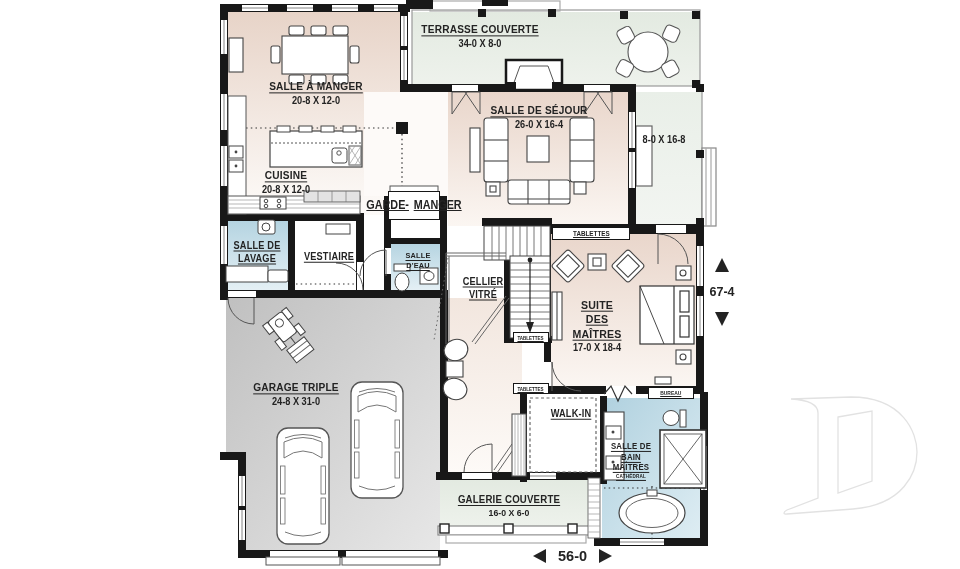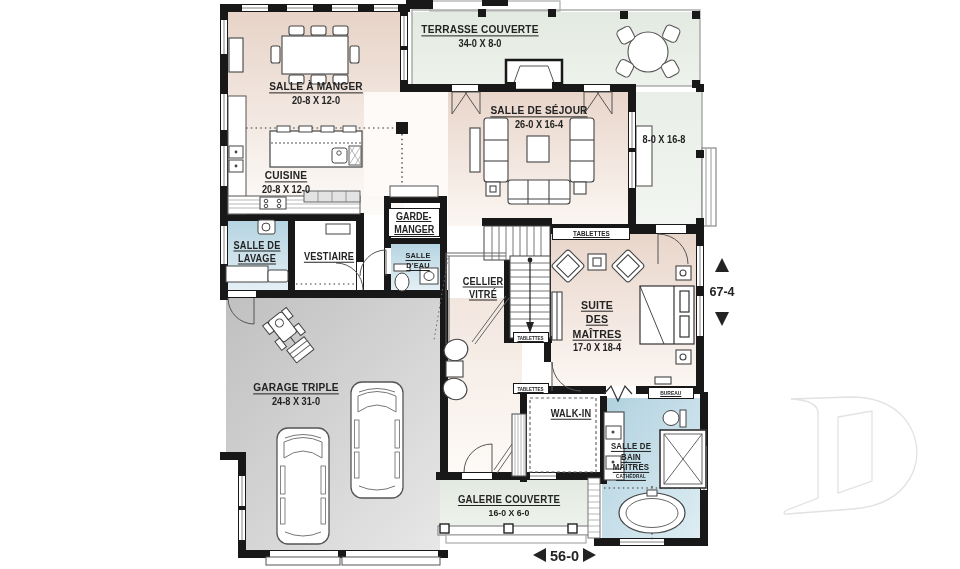--- a/index.html
+++ b/index.html
@@ -12,21 +12,21 @@
   .lbl .dm{display:block;font-weight:bold;text-decoration:none;margin-top:1px;}
   .lblbox{position:absolute;background:#fff;border:1.4px solid #161616;box-sizing:border-box;
        display:flex;align-items:center;justify-content:center;color:#232323;font-weight:bold;}
   .lblbox span{transform:scaleX(.9);white-space:nowrap;text-decoration:underline;text-decoration-thickness:.8px;text-underline-offset:1px;}
   .dimv{position:absolute;color:#232323;font-weight:bold;text-align:center;}
   .tri{width:0;height:0;position:absolute;}
   .tri-up{border-left:7px solid transparent;border-right:7px solid transparent;border-bottom:14px solid #232323;}
   .tri-down{border-left:7px solid transparent;border-right:7px solid transparent;border-top:14px solid #232323;}
   .tri-left{border-top:7px solid transparent;border-bottom:7px solid transparent;border-right:13px solid #232323;}
   .tri-right{border-top:7px solid transparent;border-bottom:7px solid transparent;border-left:13px solid #232323;}
-  .dimh{position:absolute;display:flex;align-items:flex-start;gap:4px;color:#232323;font-weight:bold;}
+  .dimh{position:absolute;display:flex;align-items:center;gap:12px;color:#232323;font-weight:bold;}
 </style>
 </head>
 <body>
 
 <svg class="plan-svg" width="960" height="569" viewBox="0 0 960 569">
   <defs>
     <linearGradient id="gWarm" x1="0" y1="0" x2="0" y2="1">
       <stop offset="0" stop-color="#e7d3c7"></stop>
         <stop offset="1" stop-color="#fdfbf9"></stop>
     </linearGradient>
@@ -487,21 +487,21 @@
 
 <div class="lbl" style="left:664px;top:140px;font-size:10px;">
   <span class="dm">8-0 X 16-8</span>
 </div>
 
 <div class="lbl" style="left:286px;top:183px;font-size:11px;">
   <span class="nm">CUISINE</span>
   <span class="dm" style="font-size:10px;">20-8 X 12-0</span>
 </div>
 
-<div class="lblbox" style="left:388px;top:208px;width:52px;height:29px;font-size:10px;flex-direction:column;line-height:1.3;">
+<div class="lblbox" style="left:388px;top:191px;width:52px;height:29px;font-size:12px;flex-direction:row;line-height:1.3;">
   <span>GARDE-</span>
   <span>MANGER</span>
 </div>
 
 <div class="lbl" style="left:257px;top:252px;font-size:10px;">
   <span class="nm">SALLE DE</span>
   <span class="nm">LAVAGE</span>
 </div>
 
 <div class="lbl" style="left:329px;top:257px;font-size:10px;">

